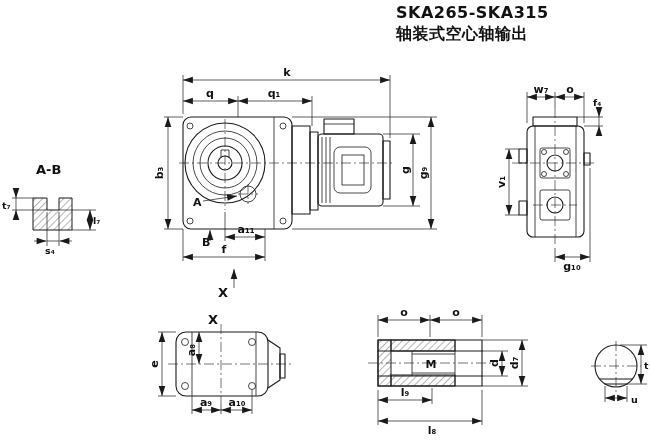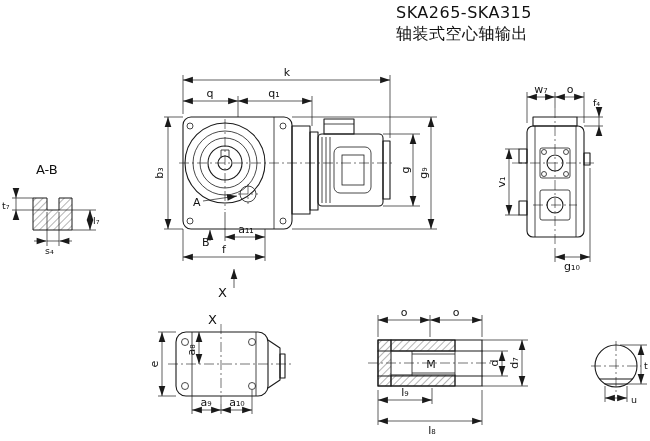--- a/index.html
+++ b/index.html
@@ -1,18 +1,18 @@
 <!DOCTYPE html>
 <html><head>
 <meta charset="utf-8">
 <style>
   html,body { margin:0; padding:0; background:#f2f2f2; }
   .canvas {
     position:relative; width:650px; height:441px; background:#ffffff;
-    font-family:"DejaVu Sans", sans-serif; overflow:hidden;
+    font-family:"DejaVu Sans", sans-serif; overflow:hidden;font-weight:bold;
   }
   svg text { font-family:"DejaVu Sans", sans-serif; fill:#111; }
   .title-text { font-size:16px; letter-spacing:0.5px; }
   .viewlabel  { font-size:13px; }
   .dimlabel   { font-size:11px; }
   .dimlabel-s { font-size:9.5px; }
   .ol   { fill:none; stroke:#1a1a1a; stroke-width:1.1; stroke-linejoin:round; stroke-linecap:round; }
   .thin { fill:none; stroke:#1a1a1a; stroke-width:0.8; }
   .dim  { fill:none; stroke:#1a1a1a; stroke-width:0.7; }
   .cl   { fill:none; stroke:#1a1a1a; stroke-width:0.6; stroke-dasharray:10 3 2 3; }

